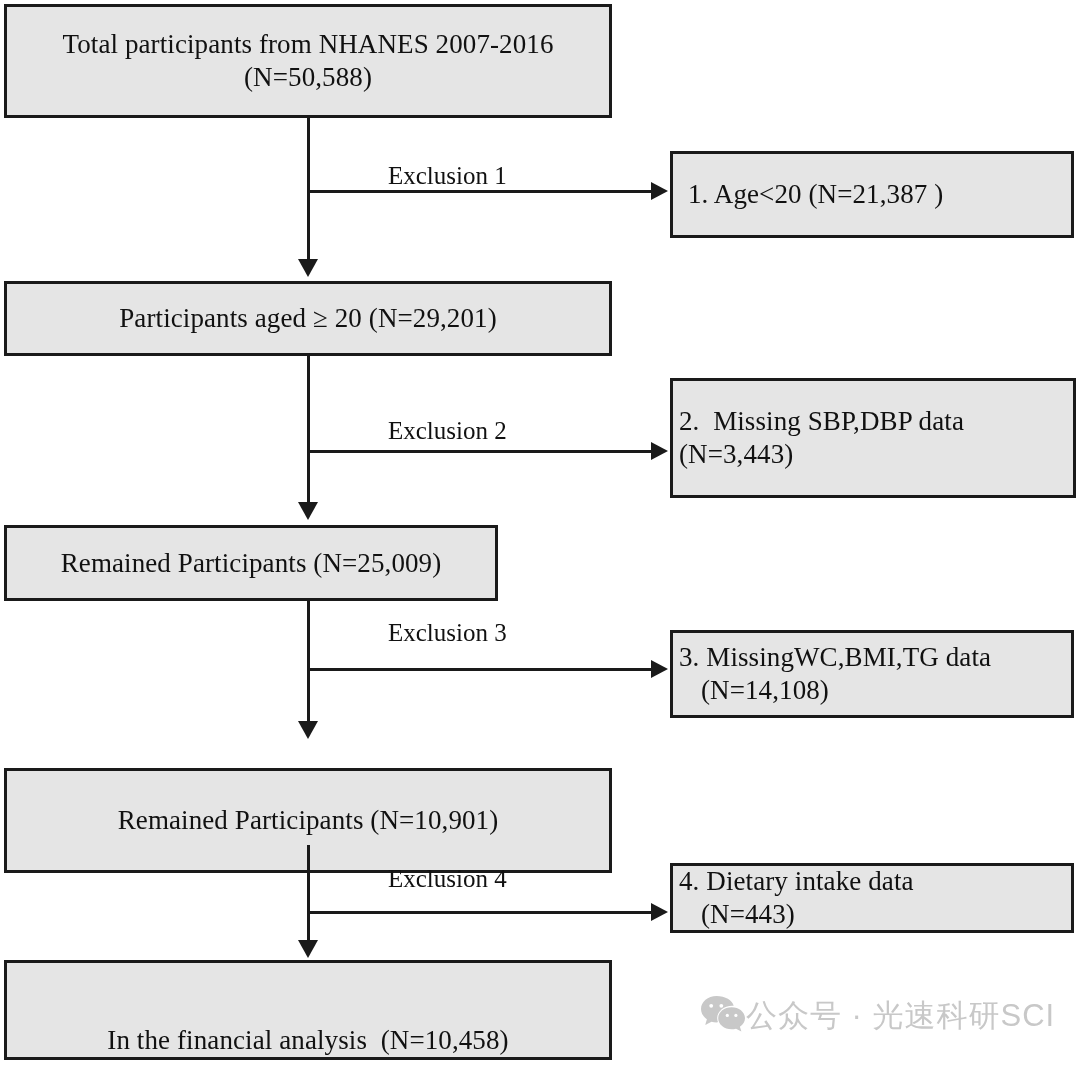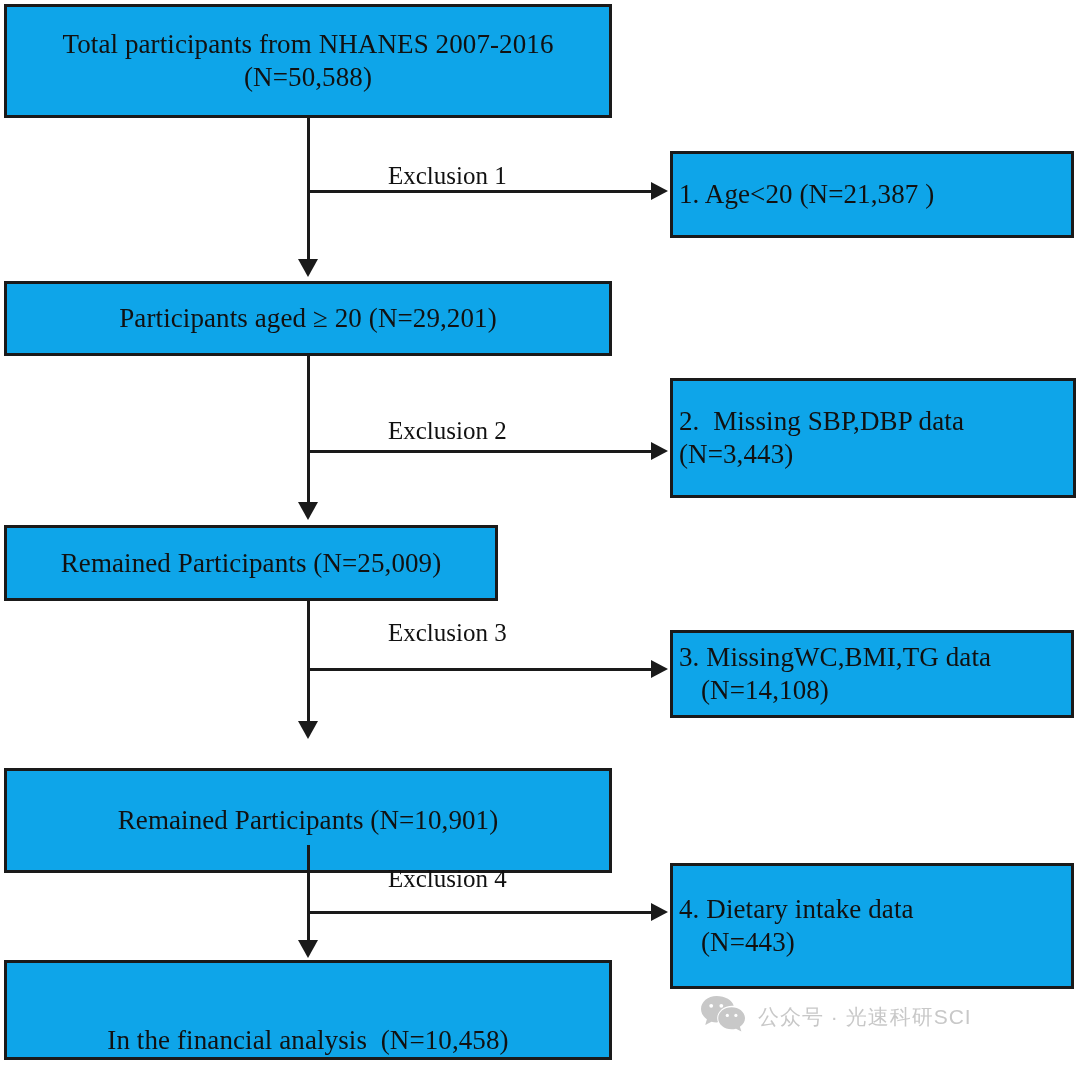--- a/index.html
+++ b/index.html
@@ -13,21 +13,21 @@
     height: 1066px;
     background: #ffffff;
     font-family: "Liberation Serif", "DejaVu Serif", serif;
     color: #111111;
     overflow: hidden;
   }
   .node {
     position: absolute;
     box-sizing: border-box;
     border: 3px solid #1a1a1a;
-    background: #0ea5e9;
+    background: #e5e5e5;
     display: flex;
     flex-direction: column;
     justify-content: center;
   }
   .node.center {
     align-items: center;
     text-align: center;
   }
   .node.left {
     align-items: flex-start;
@@ -76,25 +76,23 @@
     height: 0;
     border-top: 9px solid transparent;
     border-bottom: 9px solid transparent;
     border-left: 17px solid #1a1a1a;
   }
   #watermark {
     position: absolute;
     left: 700px;
     top: 995px;
     display: flex;
-    align-items: center;
-    gap: 12px;
     color: #c8c8c8;
     font-family: "Liberation Sans", "DejaVu Sans", sans-serif;
-    font-size: 21px;
+    font-size: 31px;
     letter-spacing: 1px;
     user-select: none;
   }
   #watermark .wm-icon { display: block; }
   #watermark .wm-text { white-space: pre; }
 </style>
 </head>
 <body>
 
 <div id="canvas">
@@ -104,21 +102,21 @@
     <div class="line">(N=50,588)</div>
   </div>
 
   <div class="vline" style="left:307px; top:118px; height:141px;"></div>
   <div class="arrow-down" style="left:298px; top:259px;"></div>
 
   <div class="hline" style="left:307px; top:190px; width:344px;"></div>
   <div class="arrow-right" style="left:651px; top:182px;"></div>
   <div class="edge-label" style="left:388px; top:163px;">Exclusion 1</div>
 
-  <div class="node left" style="left:670px; top:151px; width:404px; height:87px;">
+  <div class="node left" style="left:670px; top:151px; width:404px; height:87px;padding-left:9px;">
     <div class="line">1. Age&lt;20 (N=21,387 )</div>
   </div>
 
   <div class="node center" style="left:4px; top:281px; width:608px; height:75px;">
     <div class="line">Participants aged ≥ 20 (N=29,201)</div>
   </div>
 
   <div class="vline" style="left:307px; top:356px; height:146px;"></div>
   <div class="arrow-down" style="left:298px; top:502px;"></div>
 
@@ -151,21 +149,21 @@
     <div class="line">Remained Participants (N=10,901)</div>
   </div>
 
   <div class="vline" style="left:307px; top:845px; height:95px;"></div>
   <div class="arrow-down" style="left:298px; top:940px;"></div>
 
   <div class="hline" style="left:307px; top:911px; width:344px;"></div>
   <div class="arrow-right" style="left:651px; top:903px;"></div>
   <div class="edge-label" style="left:388px; top:866px;">Exclusion 4</div>
 
-  <div class="node left" style="left:670px; top:863px; width:404px; height:126px;">
+  <div class="node left" style="left:670px; top:863px; width:404px; height:70px;">
     <div class="line">4. Dietary intake data</div>
     <div class="line indent">(N=443)</div>
   </div>
 
   <div class="node center" style="left:4px; top:960px; width:608px; height:100px;justify-content:flex-end;">
     <div class="line">In the financial analysis  (N=10,458)</div>
   </div>
 
   <div id="watermark">
     <span class="wm-icon">

